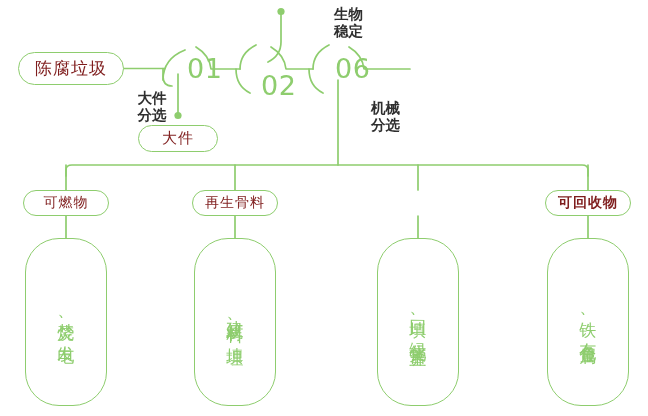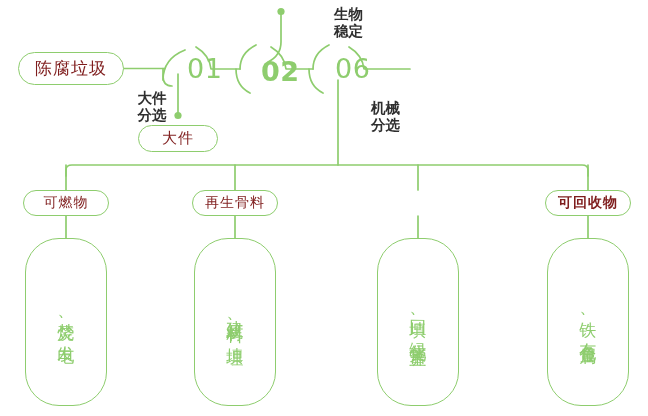--- a/index.html
+++ b/index.html
@@ -146,21 +146,21 @@
       <path d="M66,216 L66,238"></path>
       <path d="M235,216 L235,238"></path>
       <path d="M418,216 L418,238"></path>
       <path d="M588,216 L588,238"></path>
     </g>
   </svg>
 
   <div class="pill pill-root">陈腐垃圾</div>
 
   <div class="step-num" style="left:166px; top:55px;">01</div>
-  <div class="step-num" style="left:240px; top:58px;font-weight:bold;">02</div>
+  <div class="step-num" style="left:240px; top:72px;">02</div>
   <div class="step-num" style="left:314px; top:55px;">06</div>
 
   <div class="note" style="left:130px; top:90px; width:44px;">大件
 分选</div>
   <div class="note" style="left:290px; top:6px; width:48px; text-align:left;margin-left:44px;">生物
 稳定</div>
   <div class="note" style="left:352px; top:100px; width:48px; text-align:right;">机械
 分选</div>
 
   <div class="pill pill-bulky">大件</div>

